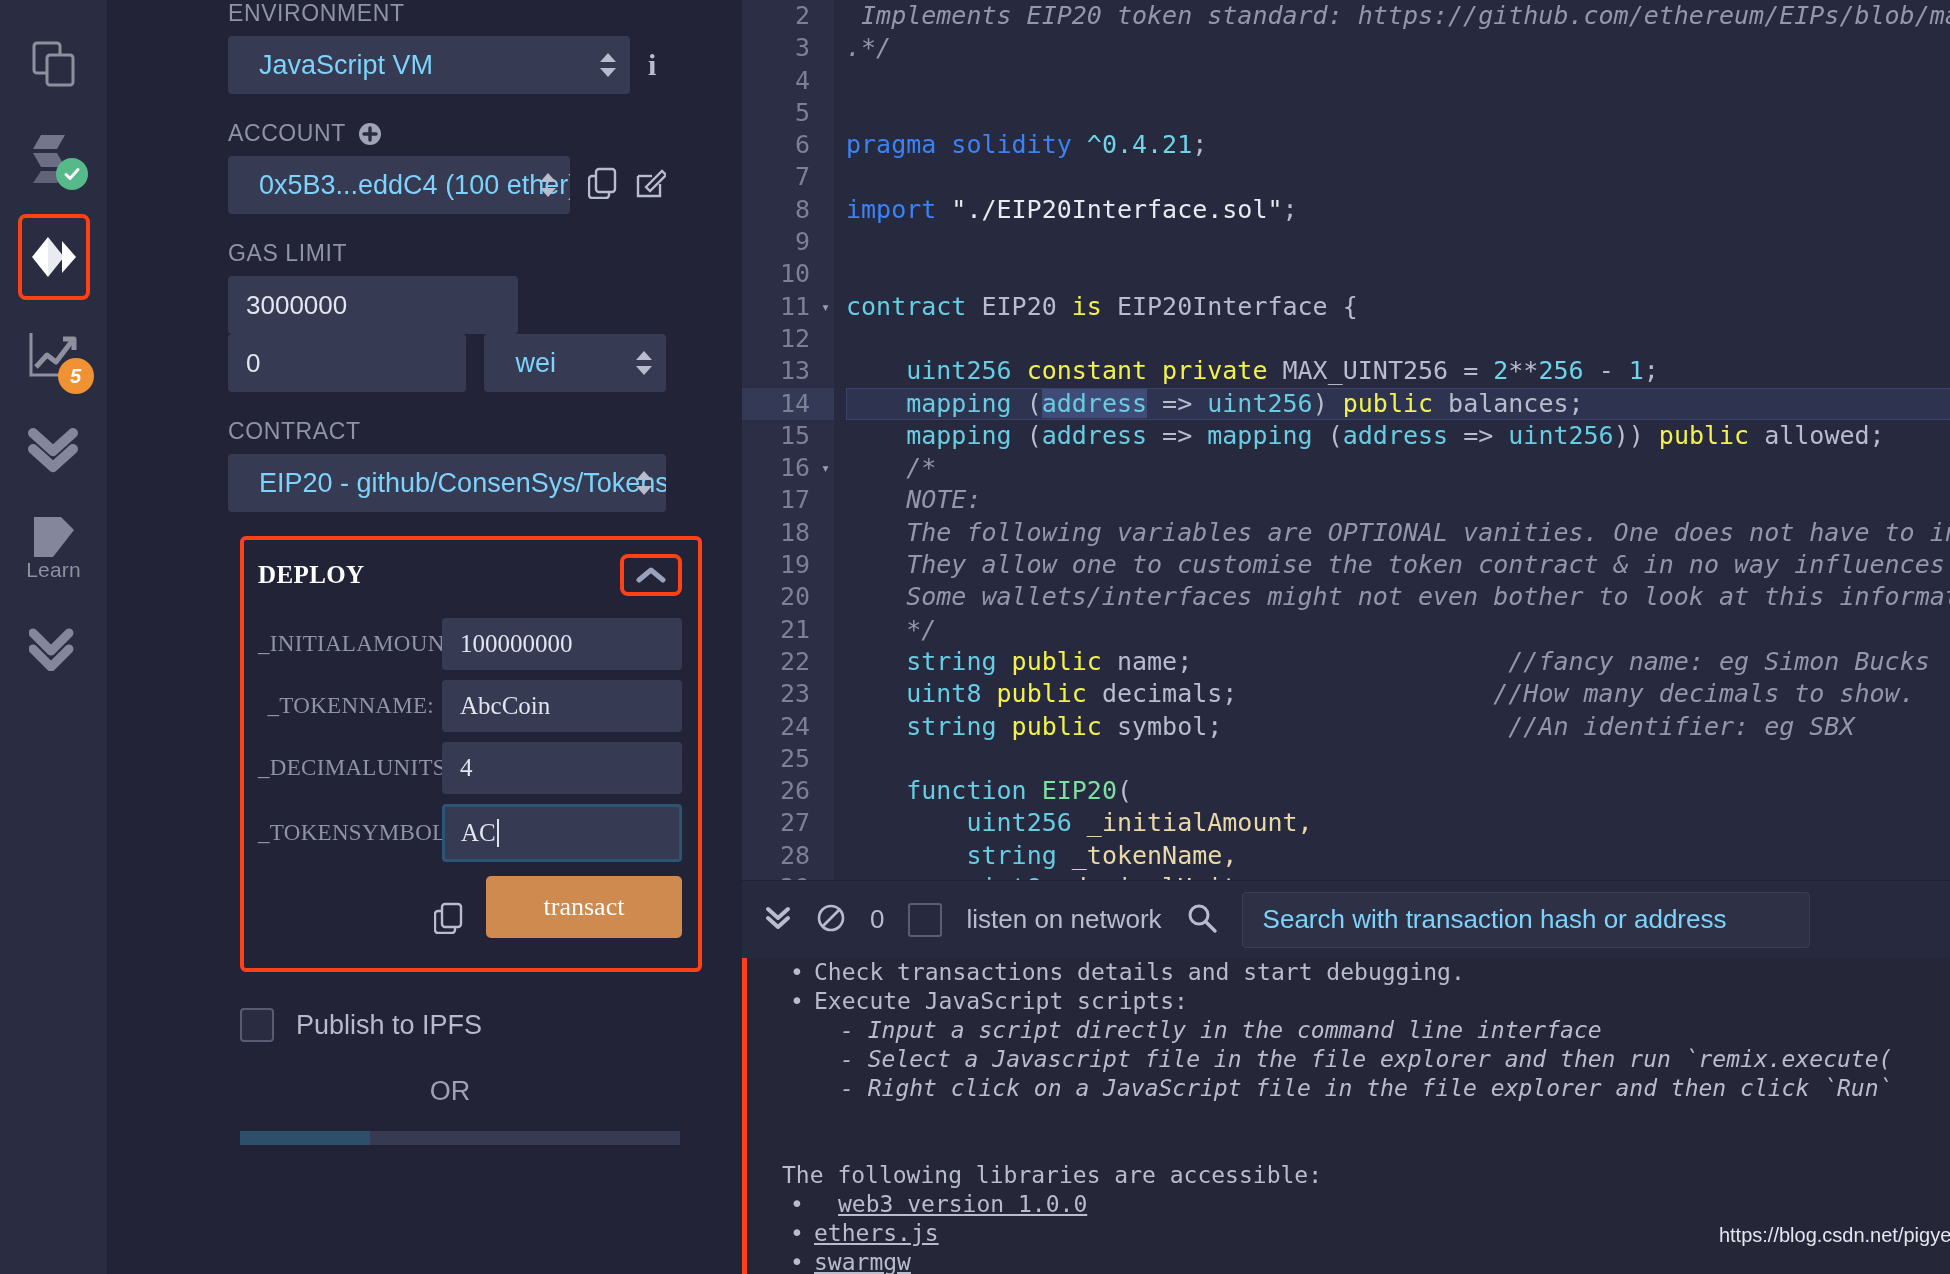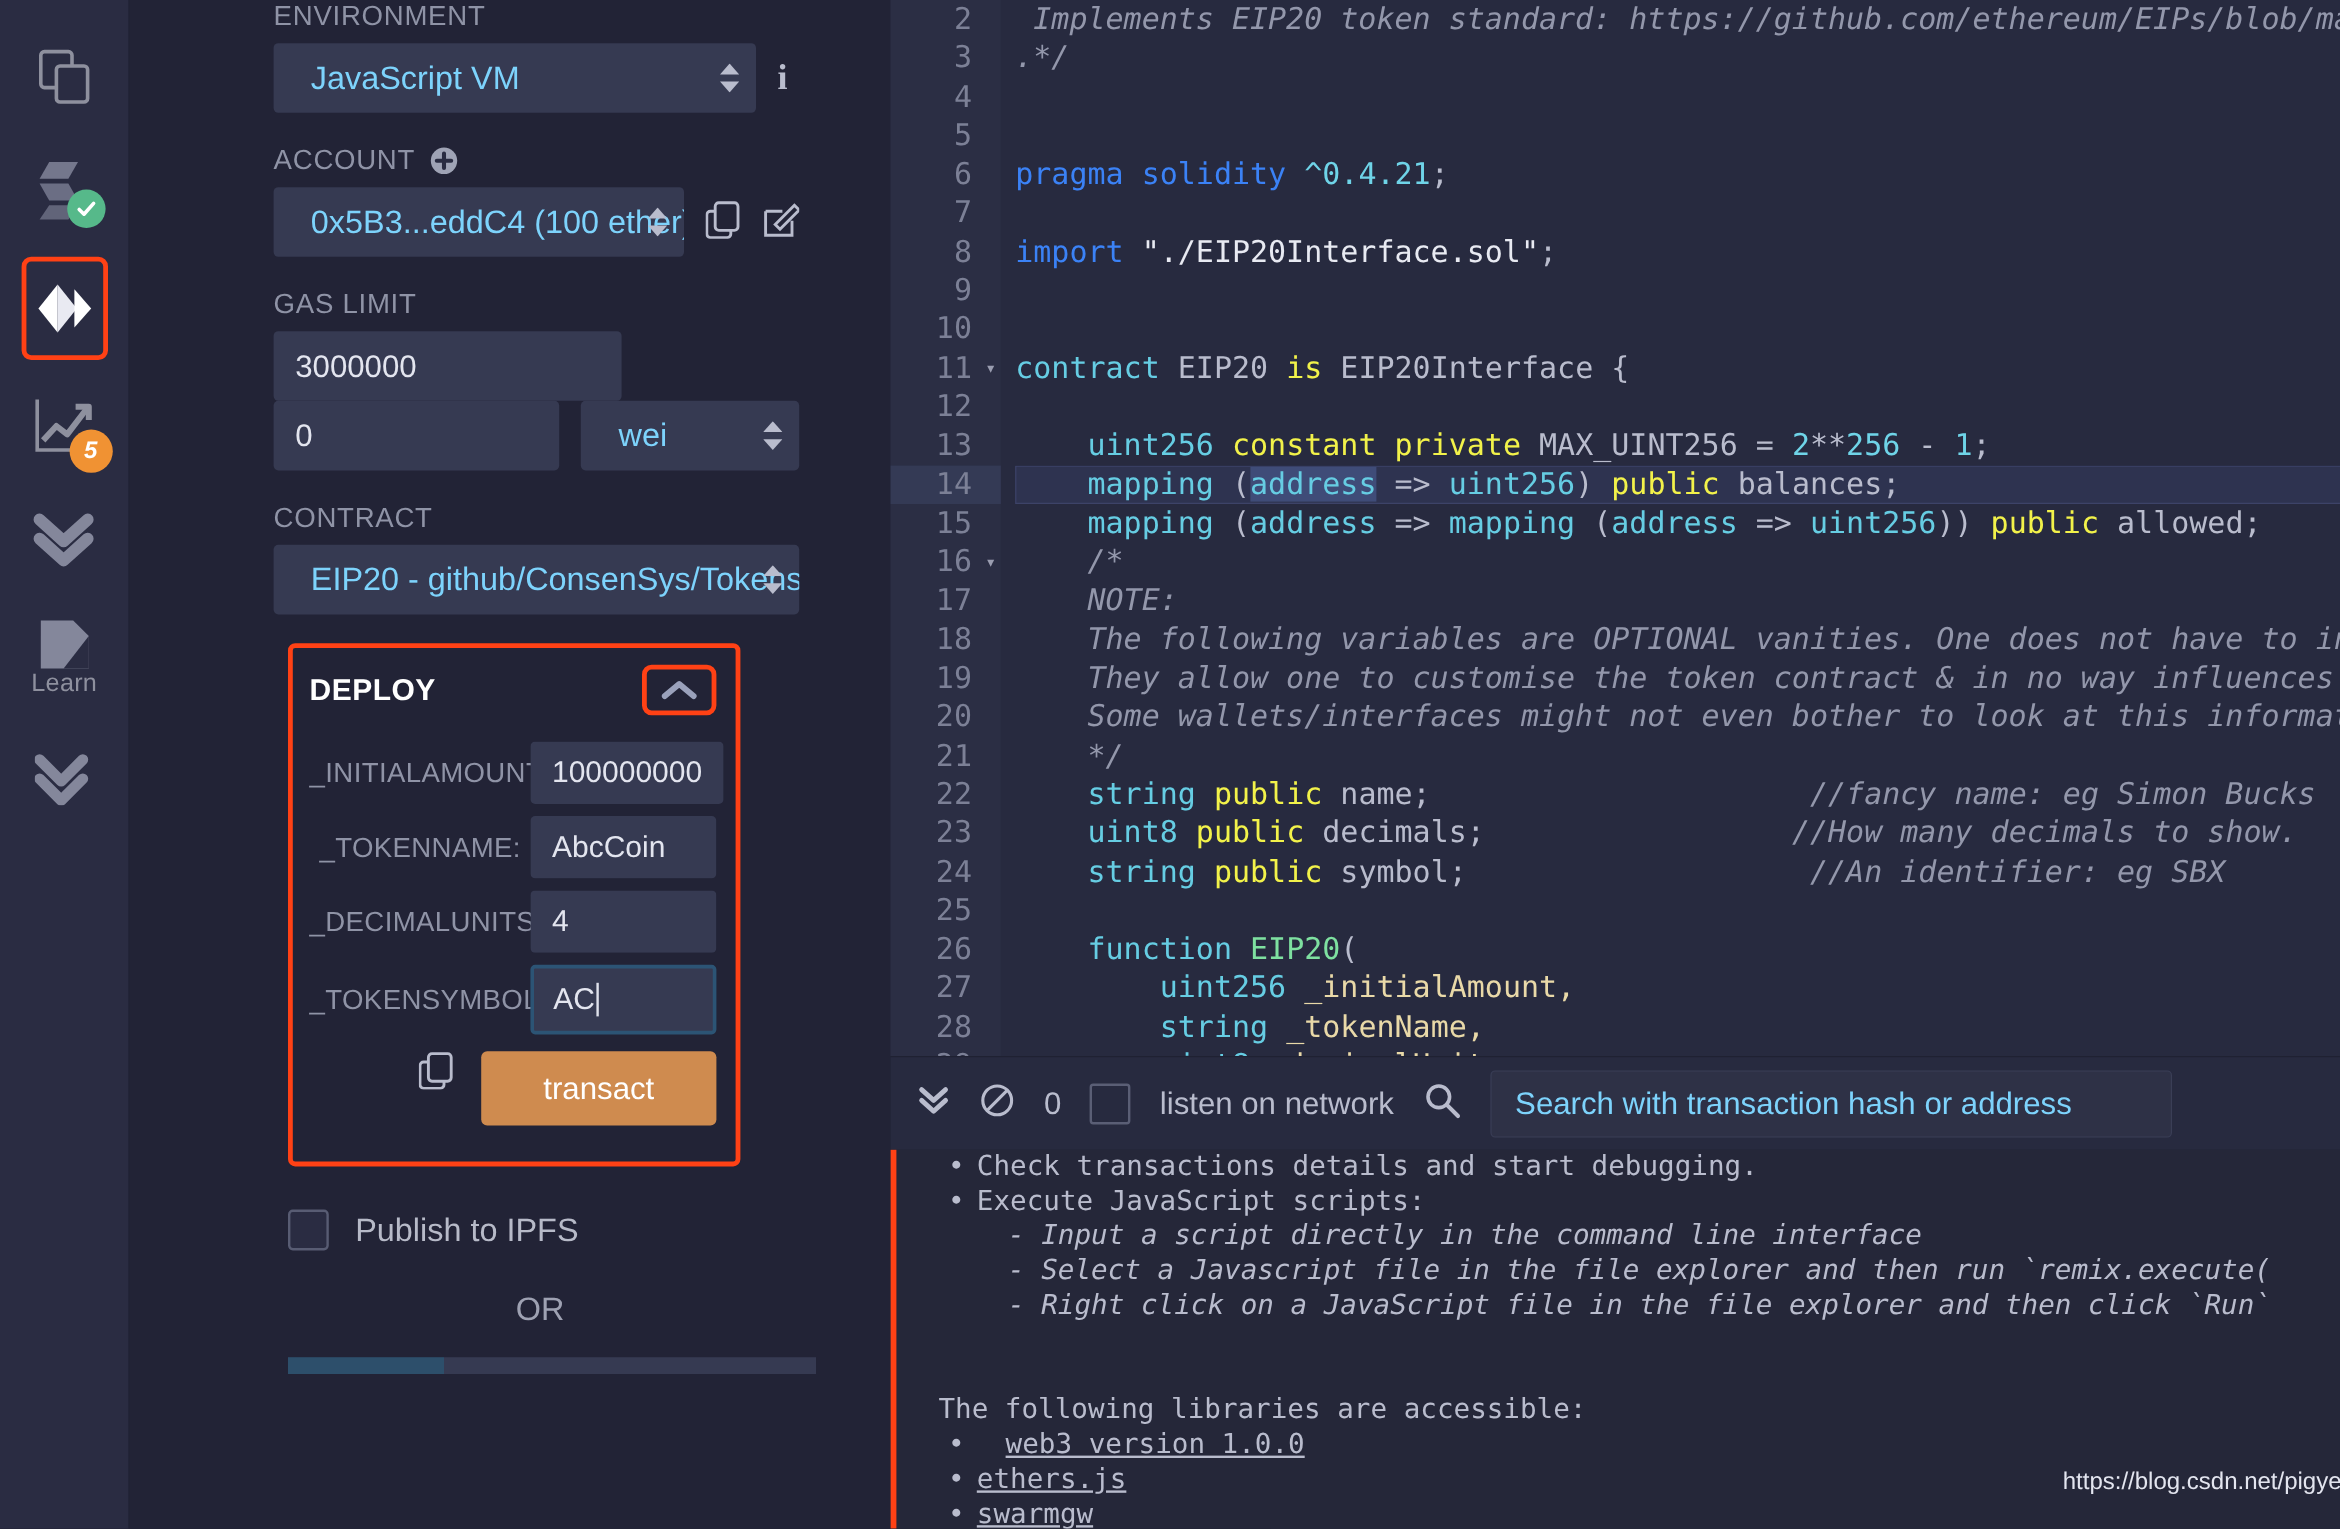--- a/index.html
+++ b/index.html
@@ -93,23 +93,24 @@
     padding: 0 18px;
   }
   .info-i { color: #b9bccd; font-size: 30px; font-weight: 700; font-family: "Liberation Serif", serif; }
   .plus-icon { display:inline-flex; }
 
   
   .deploy-wrap {
     margin: 24px 0 0 12px;
     border: 4px solid #ff4115;
     border-radius: 6px;
-    width: 377px;
+    width: 462px;
     padding: 14px 16px 30px 14px;
     position: relative;
+    font-family: Liberation Serif, serif;
   }
   .deploy-head {
     display: flex; align-items: center; justify-content: space-between;
     margin-bottom: 22px;
   }
   .deploy-title { color: #ffffff; font-size: 25px; font-weight: 700; letter-spacing: .4px; }
   .collapse-btn {
     width: 62px; height: 42px;
     border: 4px solid #ff4115;
     border-radius: 8px;
@@ -136,21 +137,21 @@
   .param-input.focused {
     border: 3px solid #2c5475;
     height: 58px;
   }
   .caret-bar {
     display: inline-block; width: 2px; height: 28px;
     background: #dfe1ec; margin-left: 1px;
     vertical-align: middle;
   }
   .deploy-actions {
-    display: flex; align-items: flex-start; justify-content: flex-end;
+    display: flex; align-items: flex-end; justify-content: flex-end;
     gap: 22px; margin-top: 14px;
   }
   .transact-btn {
     background: #cf8b4f;
     color: #ffffff;
     font-size: 26px;
     border: none; border-radius: 5px;
     height: 62px; width: 196px;
     display: flex; align-items: center; justify-content: center;
   }

